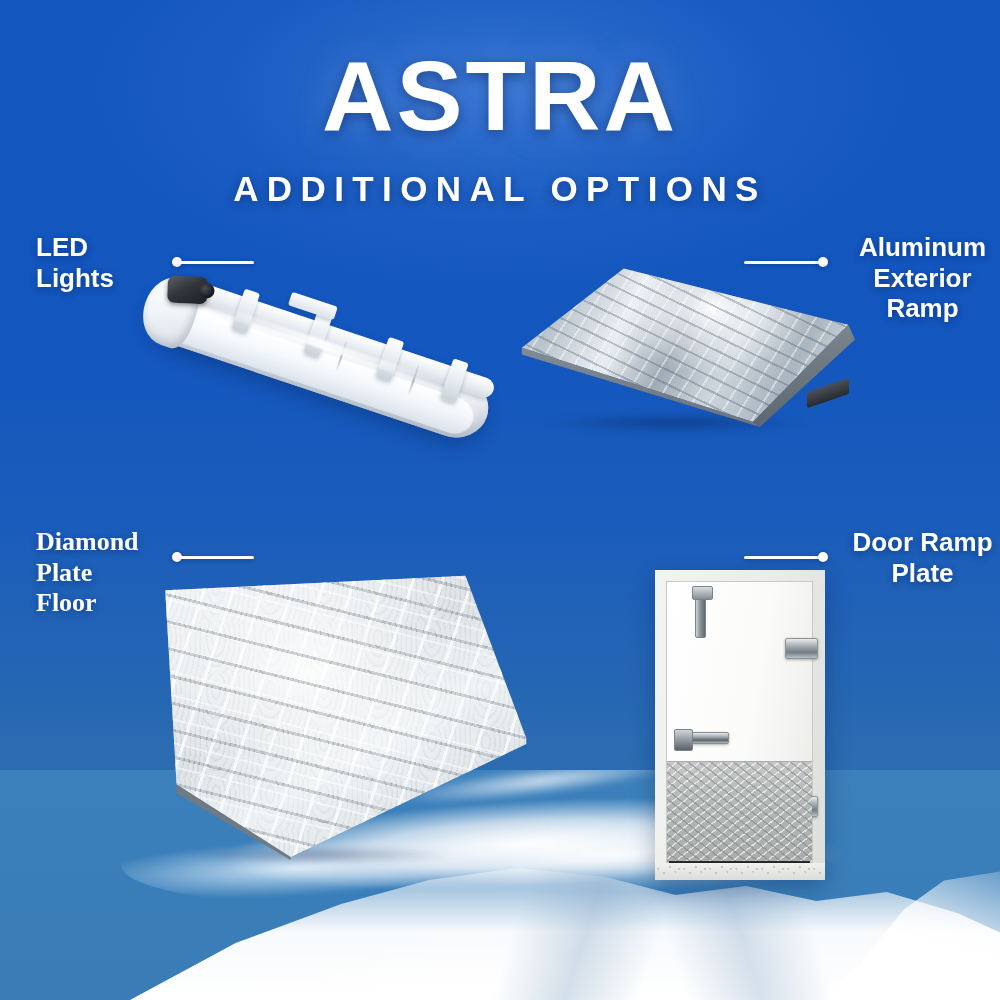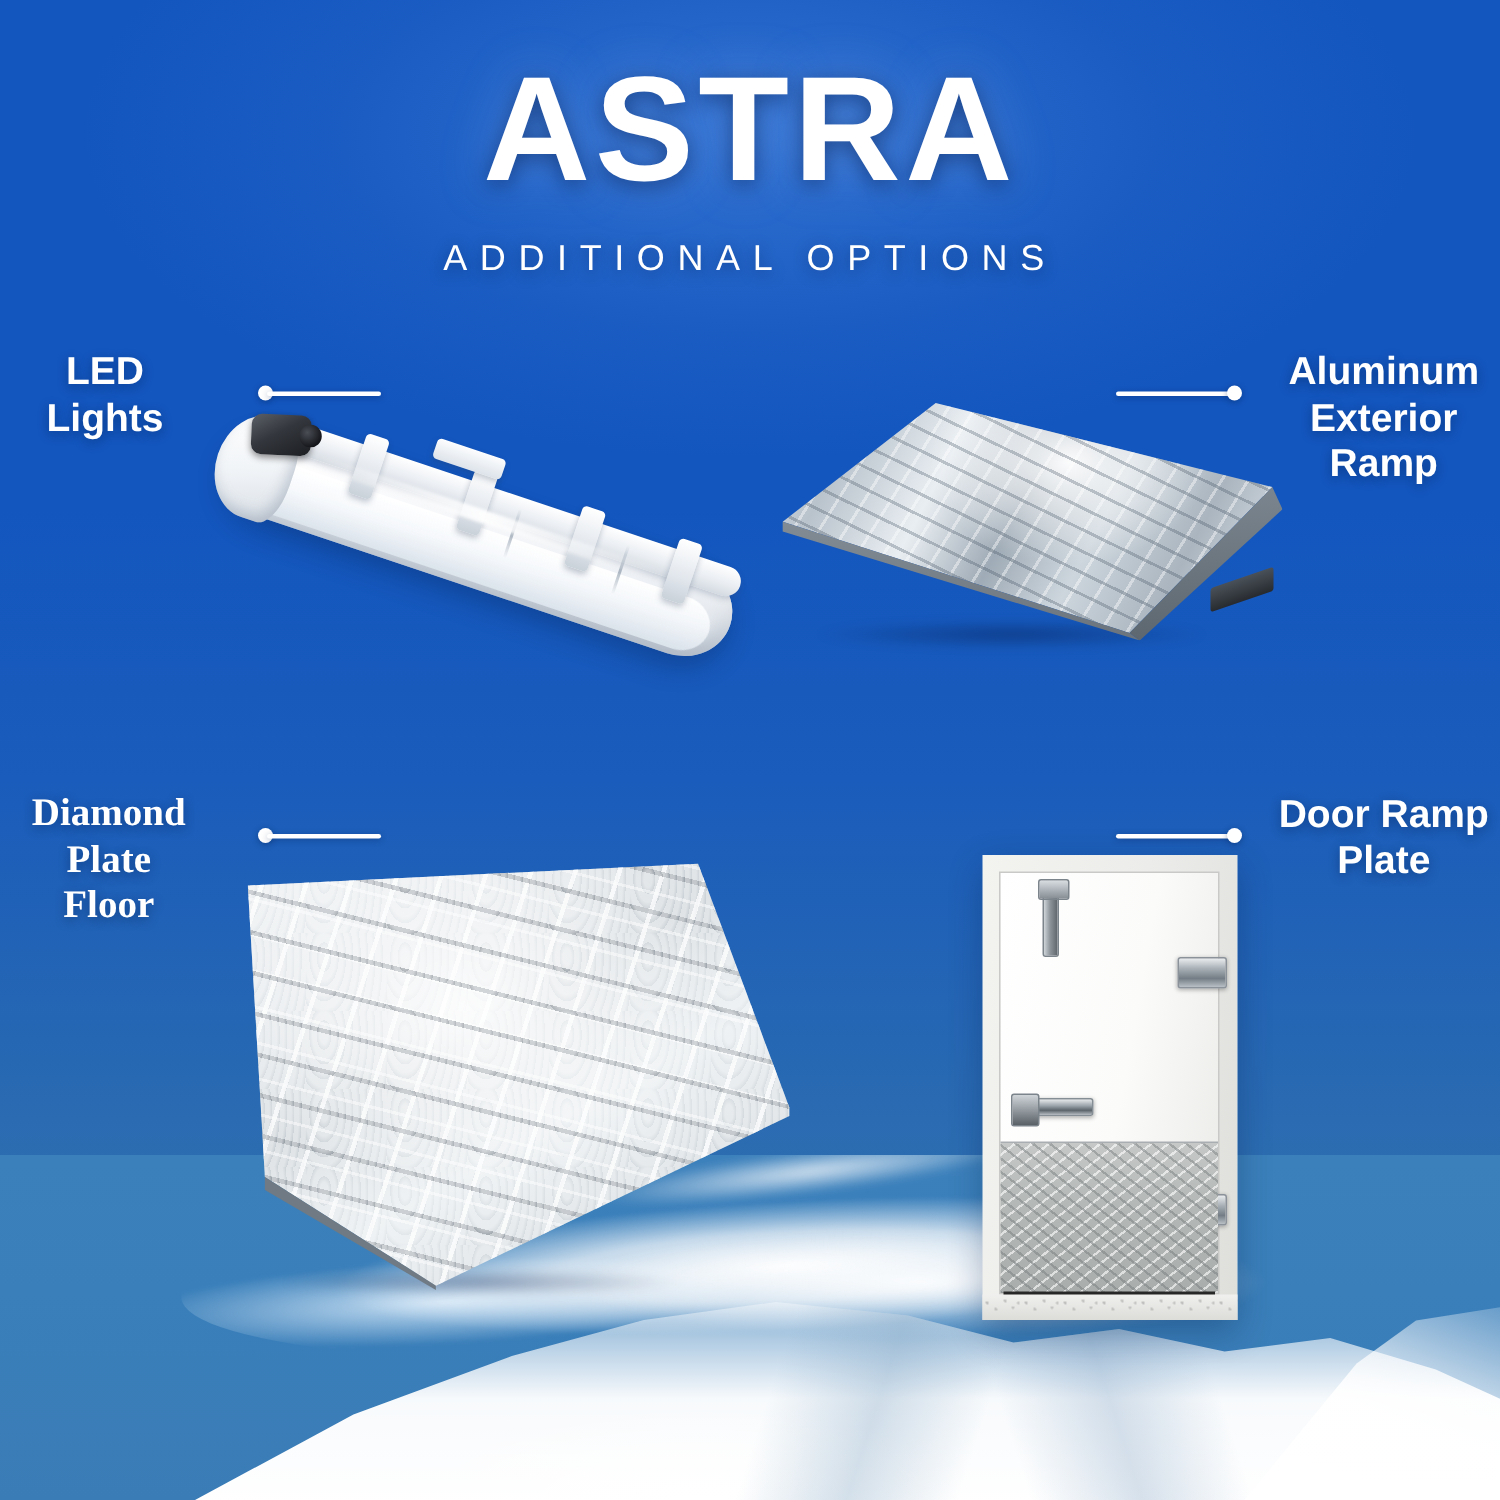--- a/index.html
+++ b/index.html
@@ -27,48 +27,48 @@
   
   #stage::before{
     content:"";
     position:absolute; left:0; top:0; width:1000px; height:560px;
     background: radial-gradient(ellipse 620px 300px at 500px 90px,
                 rgba(120,175,255,0.30) 0%, rgba(70,130,220,0.12) 45%, rgba(0,0,0,0) 72%);
     pointer-events:none;
   }
 
   
-  .header { position:absolute; left:0; top:0; width:1000px; text-align:center; z-index:6; }
+  .header { position:absolute; left:0; top:10px; width:1000px; text-align:center; z-index:6; }
   .brand-title{
     font-size:99px;
     font-weight:700;
     letter-spacing:3px;
     color:#ffffff;
     line-height:1;
     margin-top:36px;
     text-shadow:0 3px 14px rgba(5,30,80,0.55), 0 0 34px rgba(160,200,255,0.35);
   }
   .brand-sub{
-    font-size:24px;
-    font-weight:400;
+    font-size:35px;
+    font-weight:700;
     letter-spacing:8.4px;
     color:#ffffff;
     line-height:1;
     margin-top:26px;
     text-shadow:0 2px 9px rgba(5,30,80,0.5);
   }
 
   
   .callout{ position:absolute; z-index:7; }
   .callout .cap{
     font-size:26px; font-weight:700; color:#ffffff; line-height:1.18;
     text-shadow:0 2px 7px rgba(5,30,80,0.45);
     white-space:pre-line;
   }
-  .callout.left  .cap{ text-align:center; }
+  .callout.left  .cap{ text-align:left;margin-left:36px; }
   .callout.right .cap{ text-align:center; }
 
   
   .leader{ position:absolute; height:10px; z-index:7; }
   .leader .bar{
     position:absolute; top:4px; height:2.5px; background:#ffffff; border-radius:2px;
     box-shadow:0 1px 4px rgba(5,30,80,.35);
   }
   .leader .dot{
     position:absolute; top:0px; width:10px; height:10px; border-radius:50%;

